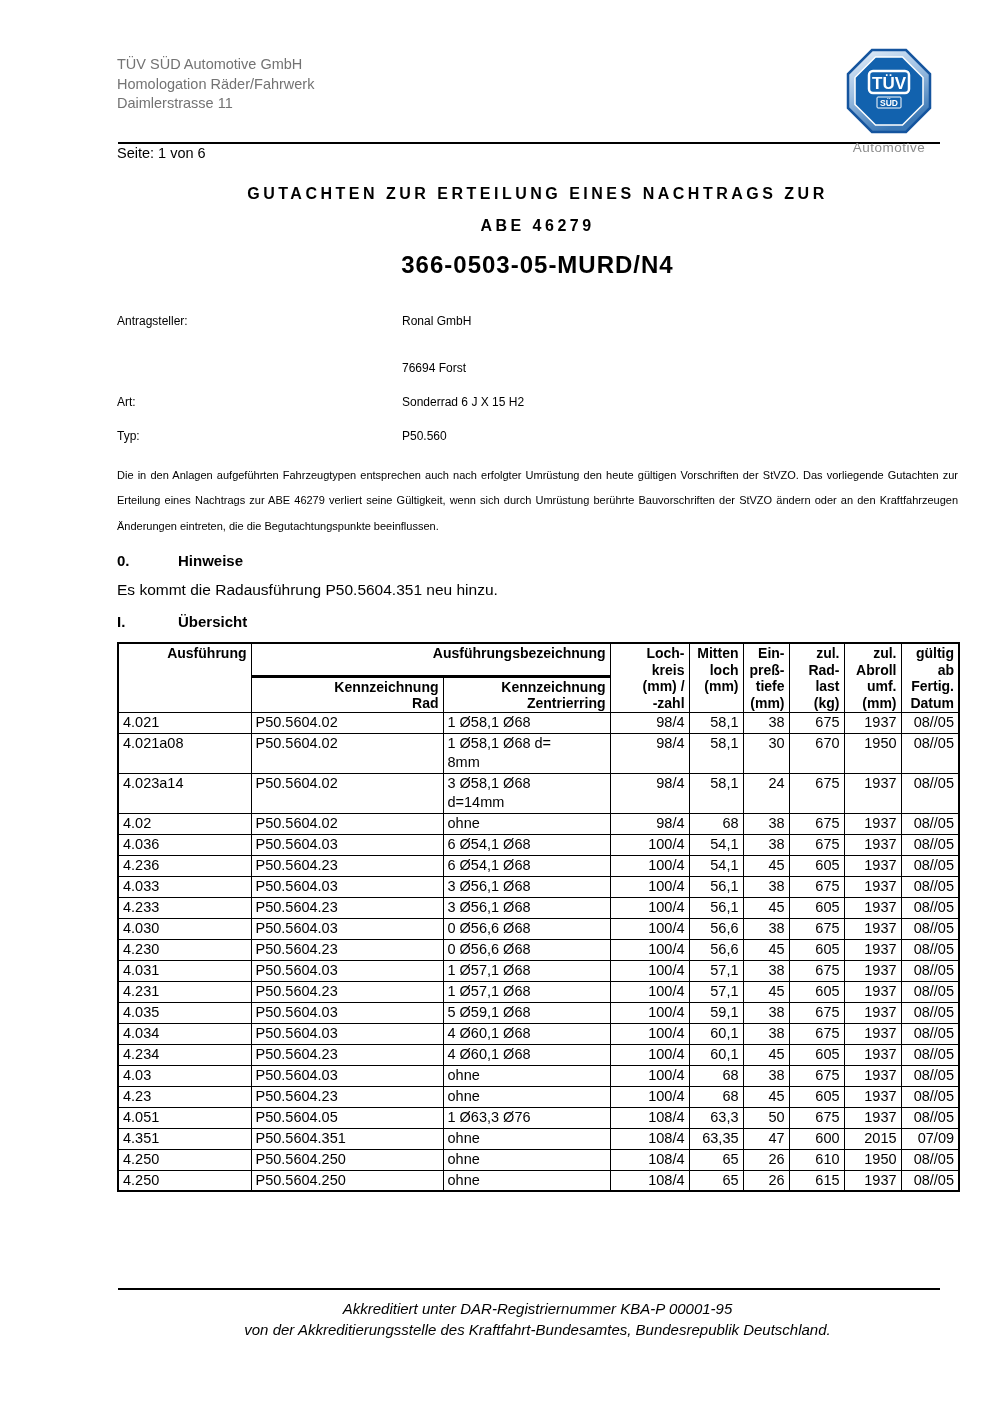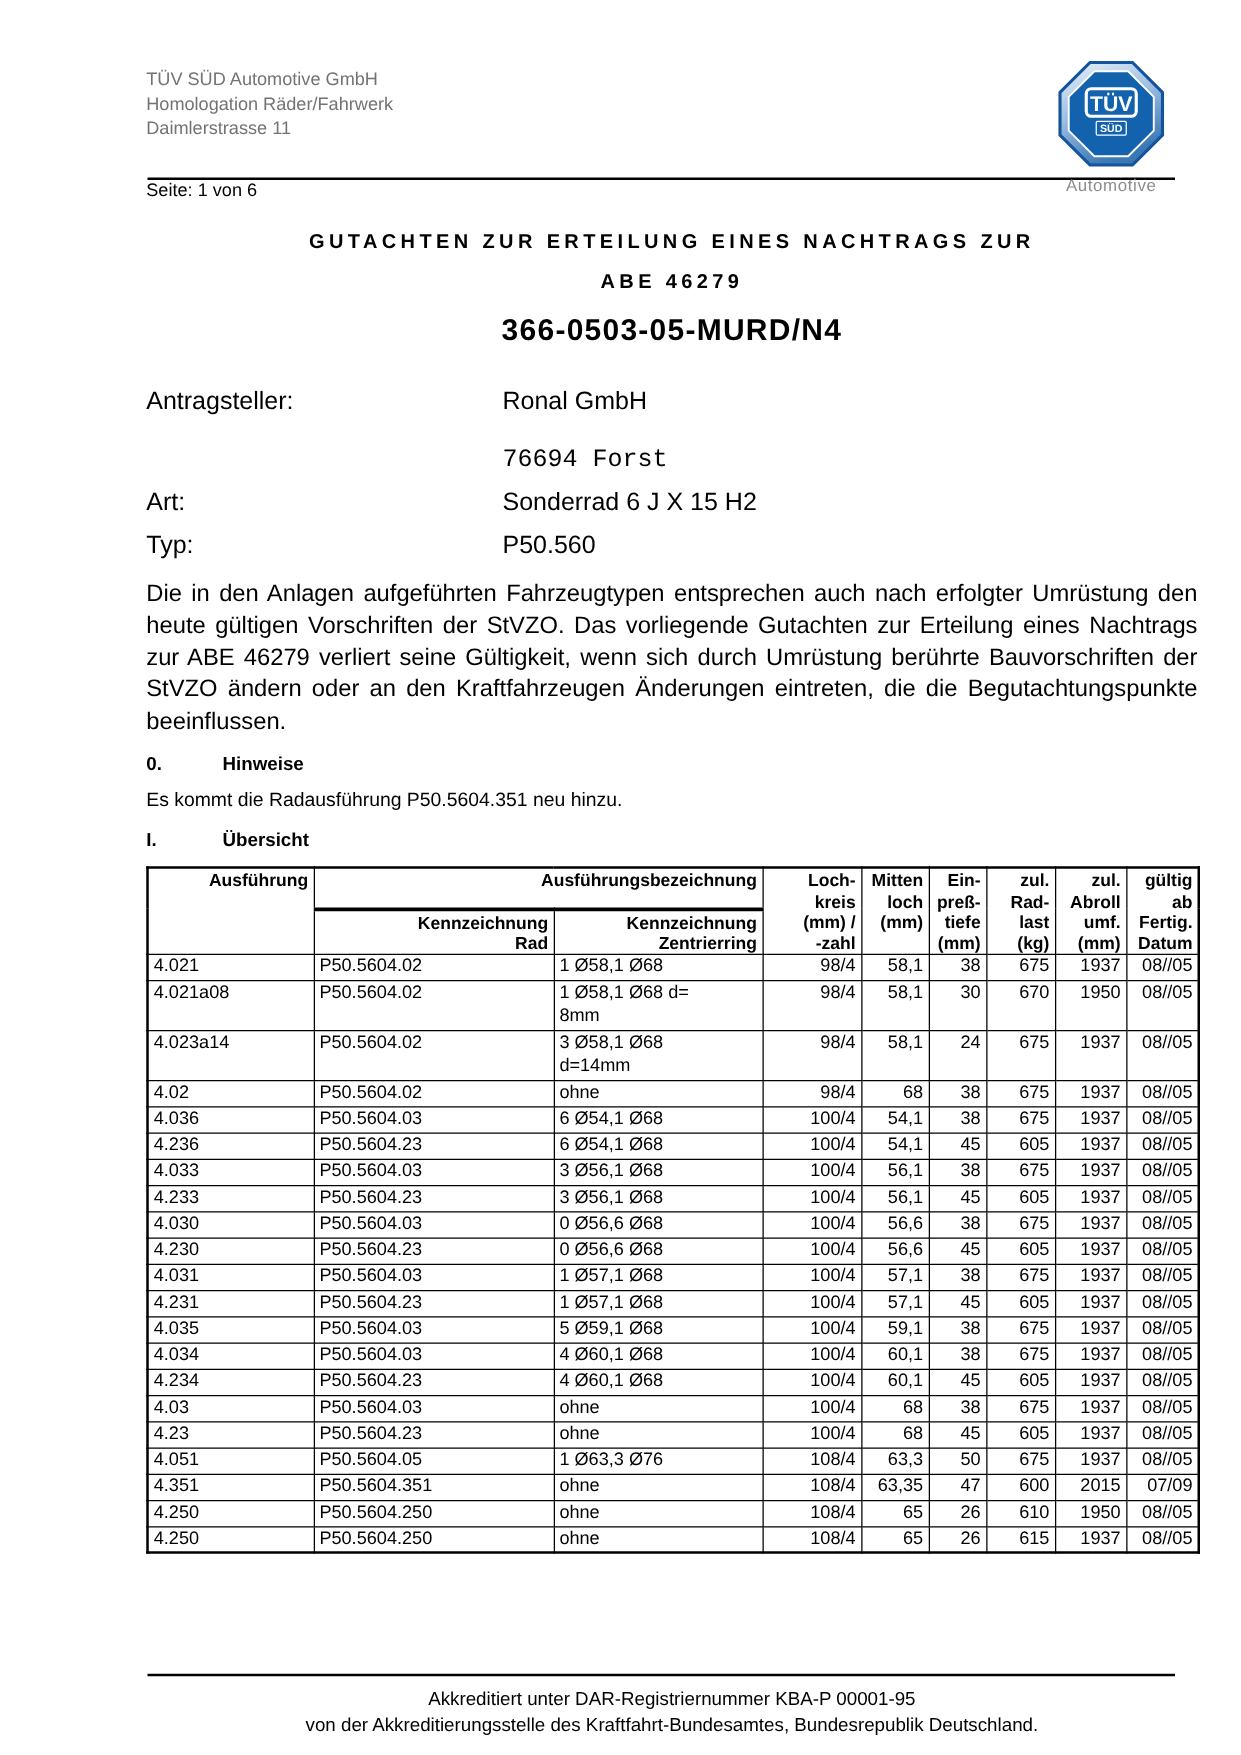--- a/index.html
+++ b/index.html
@@ -57,29 +57,29 @@
     line-height: 32px;
   }
   .ref-number {
     margin-top: 9px;
     text-align: center;
     font-size: 24px;
     font-weight: bold;
     letter-spacing: 1px;
   }
   
-  .applicant { margin-top: 32px; font-size: 20px; }
+  .applicant { margin-top: 32px; font-size: 12px; }
   .app-row { display: flex; line-height: 21px; margin-top: 13px; }
   .app-row:first-child { margin-top: 0; }
-  .app-row.gap { margin-top: 26px; font-family: Liberation Mono, monospace; }
+  .app-row.gap { margin-top: 26px; }
   .app-label { width: 285px; flex: 0 0 285px; }
   
   .intro {
     margin-top: 16px;
-    font-size: 19px;
+    font-size: 11px;
     line-height: 25.5px;
     text-align: justify;
     hyphens: none;
   }
   
   .section-heading {
     display: flex;
     margin-top: 12px;
     font-size: 15px;
     font-weight: bold;
@@ -118,20 +118,21 @@
     height: 21px;
   }
   .overview td.num { text-align: right; }
   
   .footer-rule { margin-top: 96px; border-top: 2px solid #000; }
   .footer-text {
     margin-top: 8px;
     text-align: center;
     font-size: 15px;
     line-height: 21px;
+    font-style: italic;
   }
 </style>
 </head>
 <body>
 
 <div class="page">
 
   <div class="logo-wrap">
     <svg width="86" height="86" viewBox="0 0 86 86">
       <defs>

